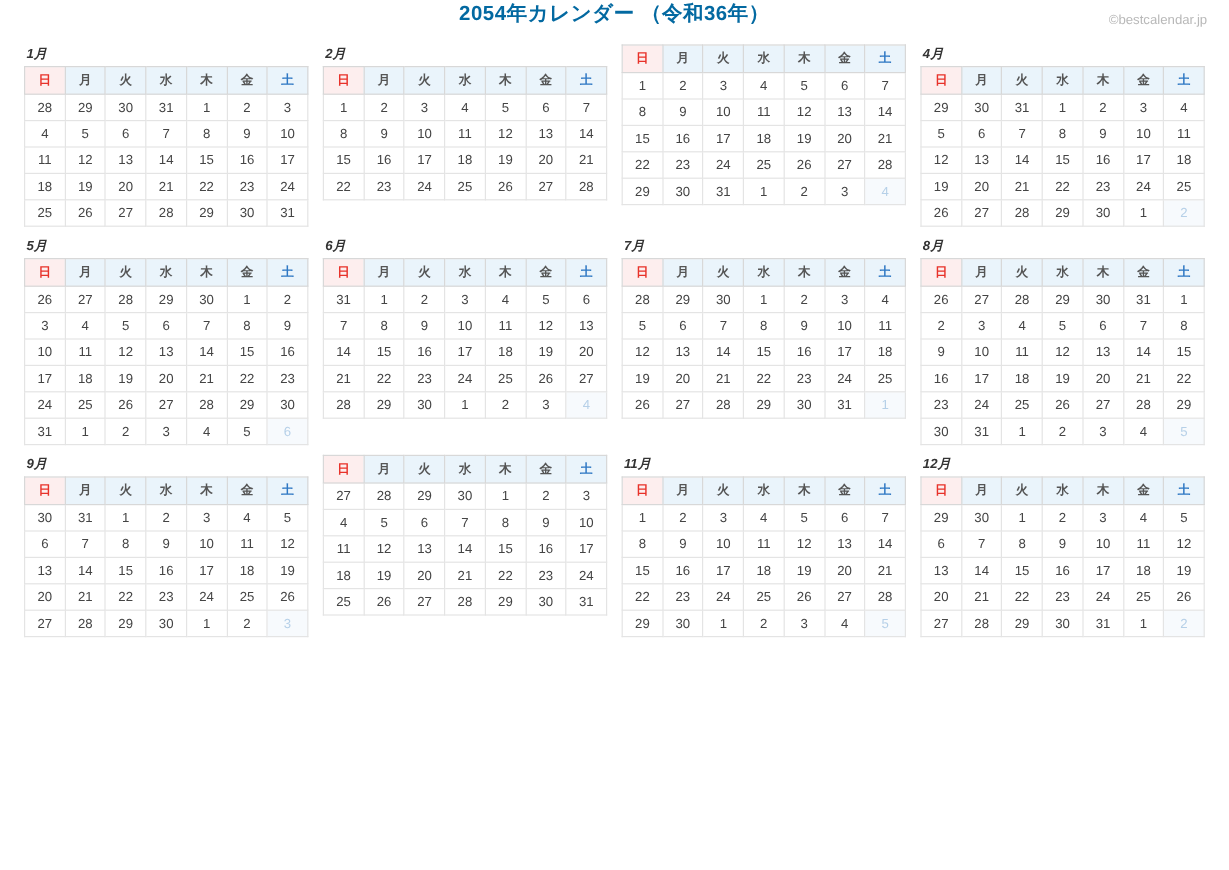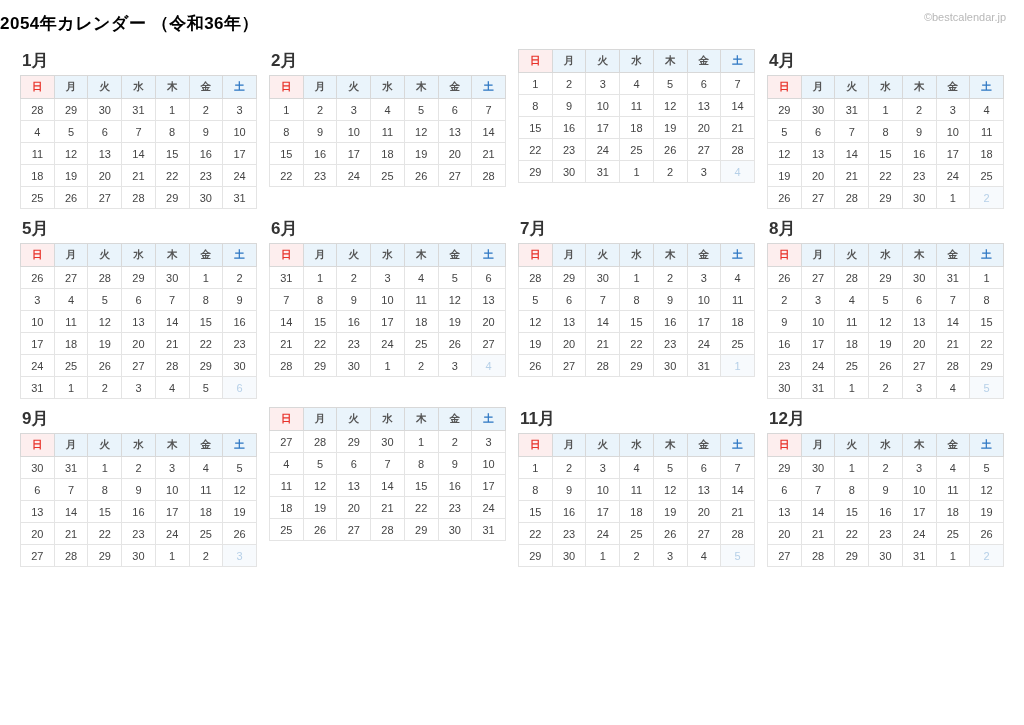--- a/index.html
+++ b/index.html
@@ -9,49 +9,49 @@
   }
   body {
     width: 1024px;
     height: 725px;
     font-family: "Liberation Sans", sans-serif;
     color: #333333;
     position: relative;
     overflow: hidden;
   }
   .page-title {
-    text-align: left;
+    text-align: center;
     font-size: 17px;
     font-weight: bold;
-    color: #000000;
-    padding-top: 12px;
+    color: #0369a1;
     letter-spacing: 0.5px;
   }
   .credit {
     position: absolute;
     top: 11px;
     right: 18px;
     font-size: 11px;
     color: #b8b8b8;
   }
   .grid {
     margin: 14px 20px 0 20px;
     display: grid;
     grid-template-columns: repeat(4, 1fr);
     column-gap: 12px;
     row-gap: 2px;
   }
   .month-cell {
     padding-bottom: 6px;
   }
   .month-label {
-    font-size: 17px;
+    font-size: 11px;
     font-weight: bold;
     color: #333333;
     margin: 0 0 3px 2px;
+    font-style: italic;
   }
   table.cal {
     border-collapse: collapse;
     width: 100%;
     border: 1px solid #d8d8d8;
     table-layout: fixed;
   }
   table.cal th {
     font-size: 10.5px;
     font-weight: bold;

